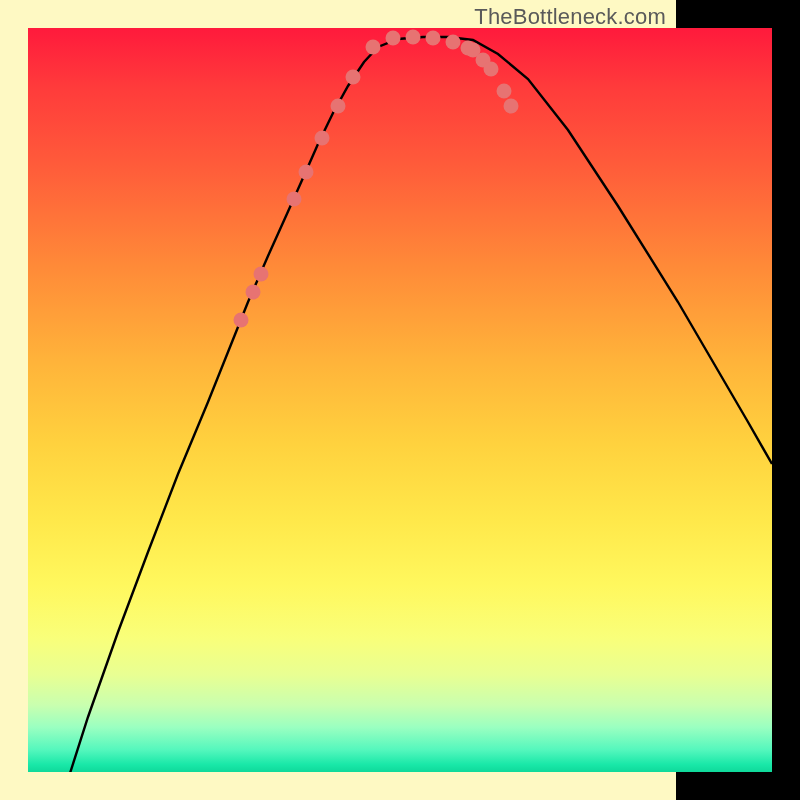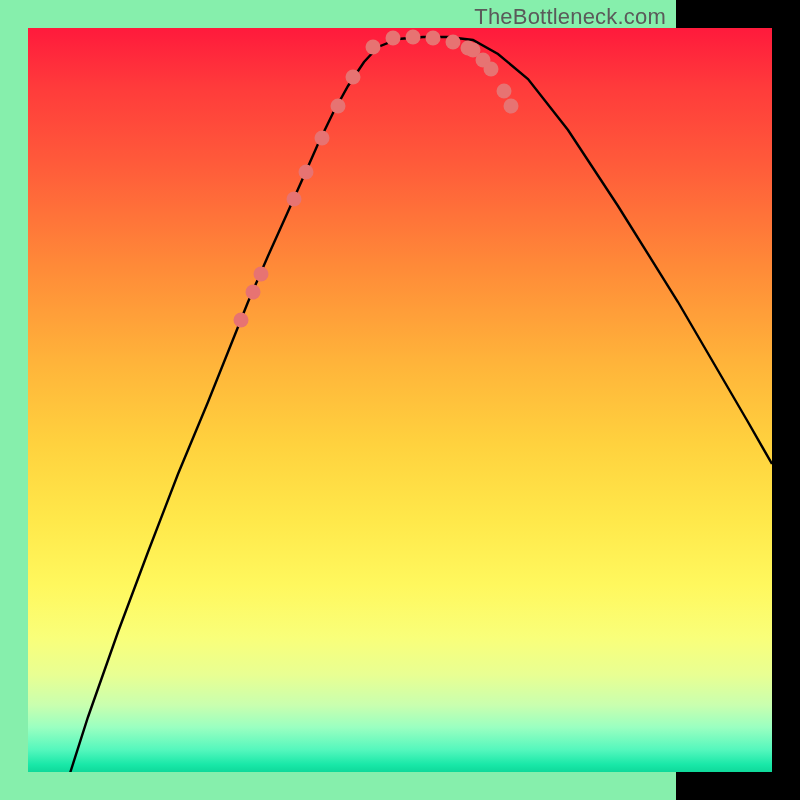--- a/index.html
+++ b/index.html
@@ -9,21 +9,21 @@
     height: 800px;
     background: #000;
     overflow: hidden;
   }
   .frame {
     position: absolute;
     left: 0;
     top: 0;
     width: 676px;
     height: 800px;
-    background: #86efac;
+    background: #fef9c3;
   }
   .plot {
     position: absolute;
     left: 28px;
     top: 28px;
     width: 744px;
     height: 744px;
     background: linear-gradient(to bottom,
       #ff1a3c 0%,
       #ff3b3b 8%,

